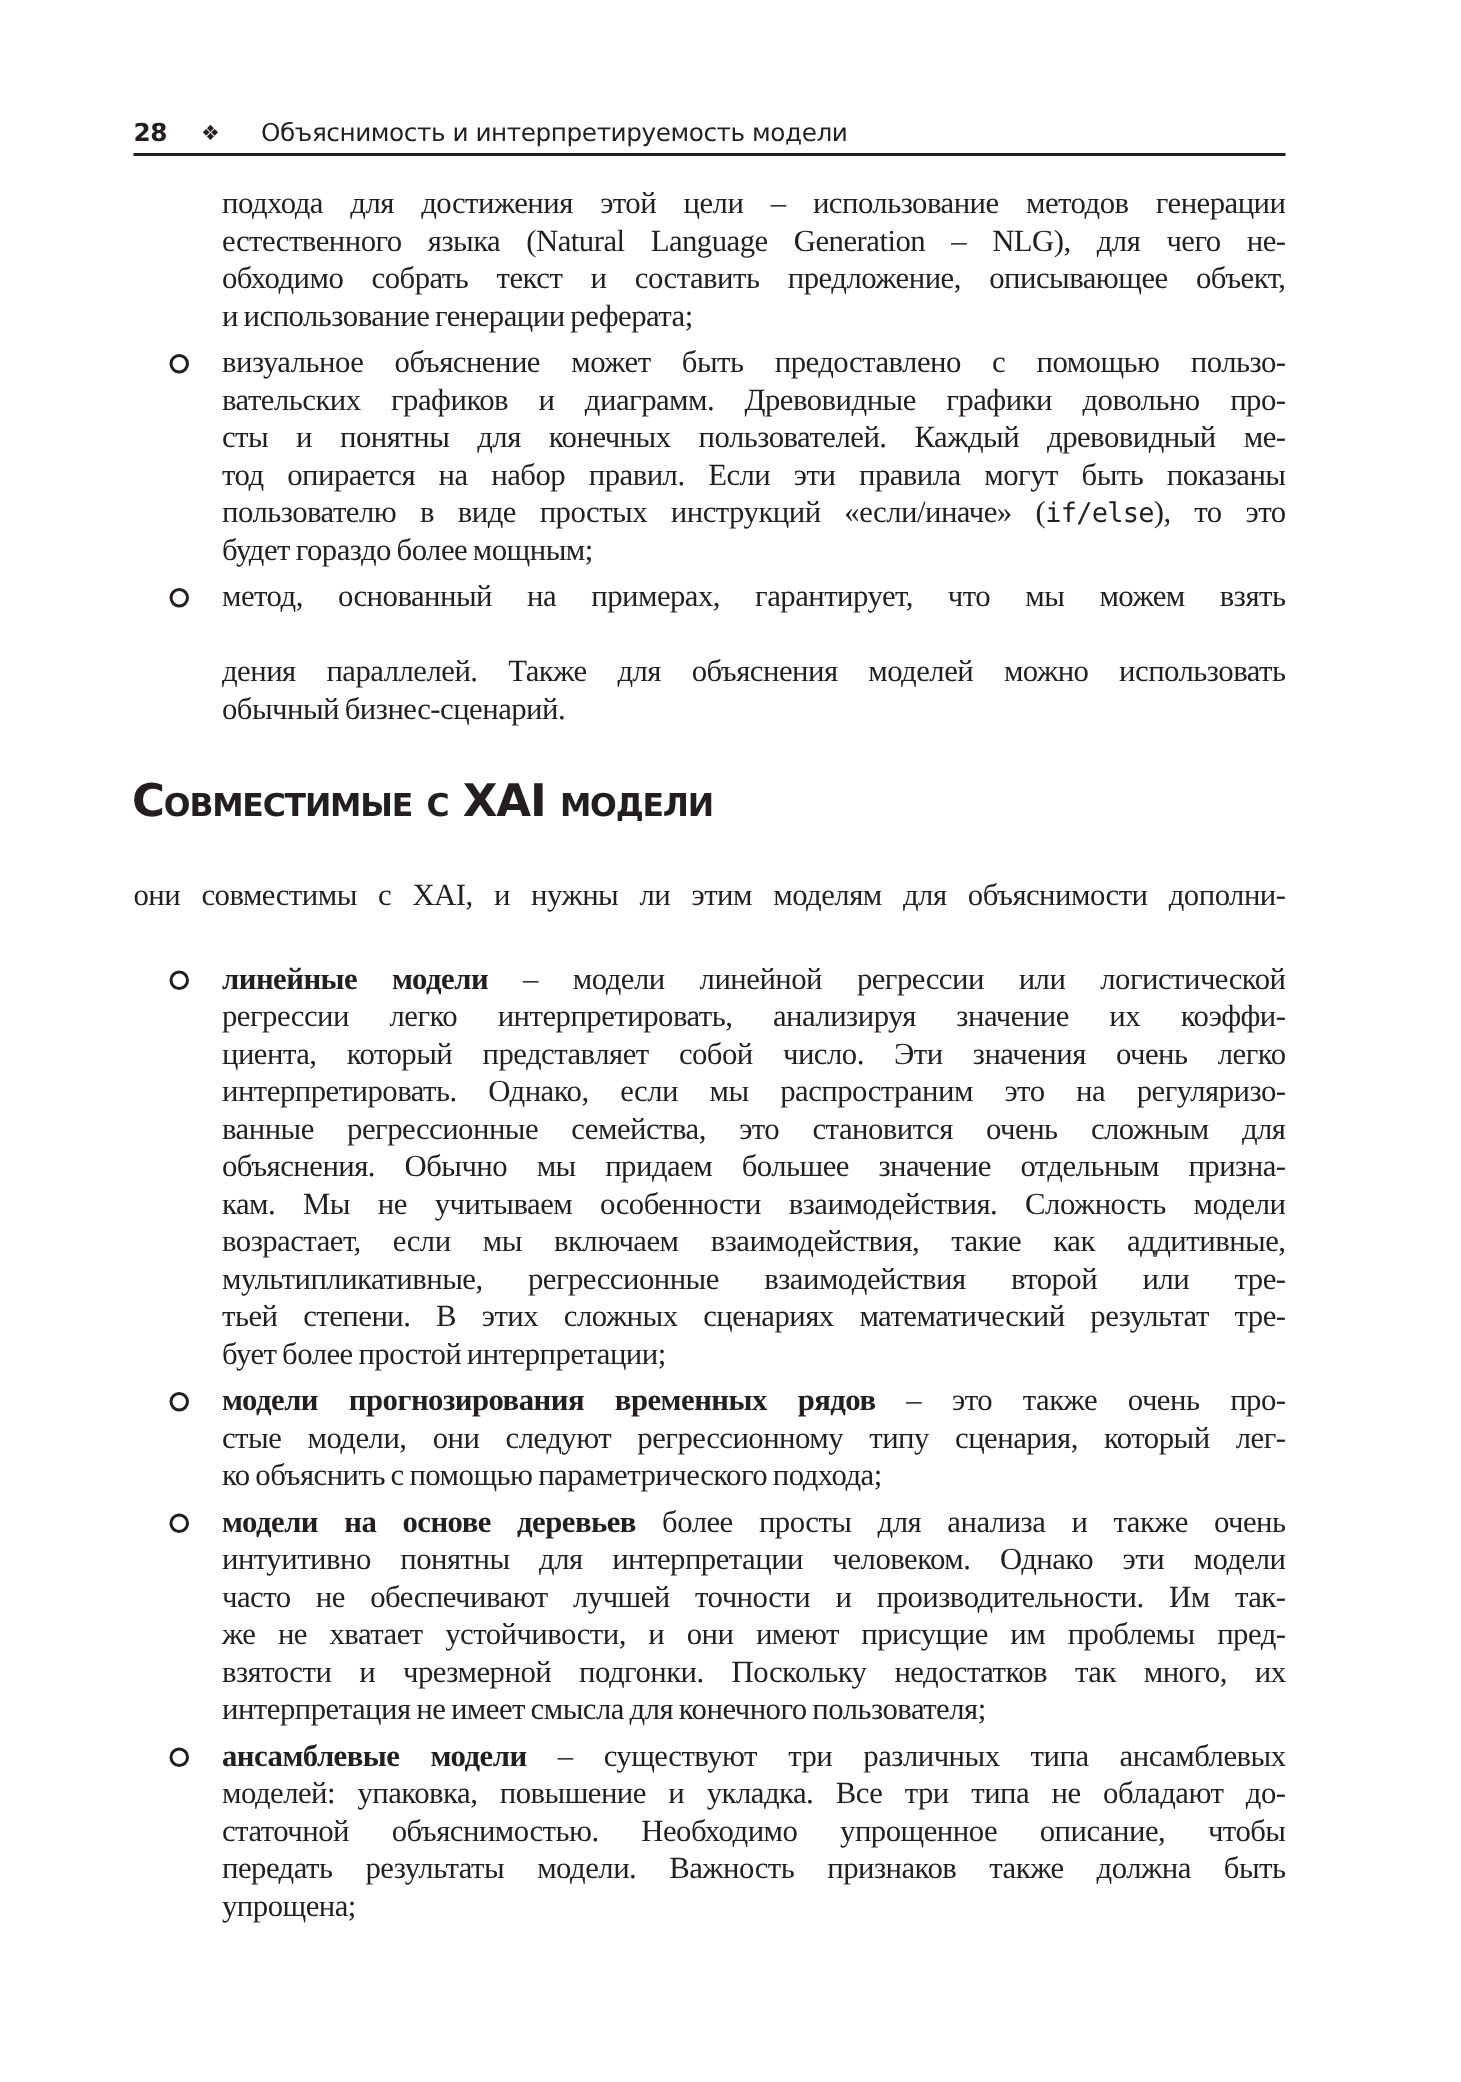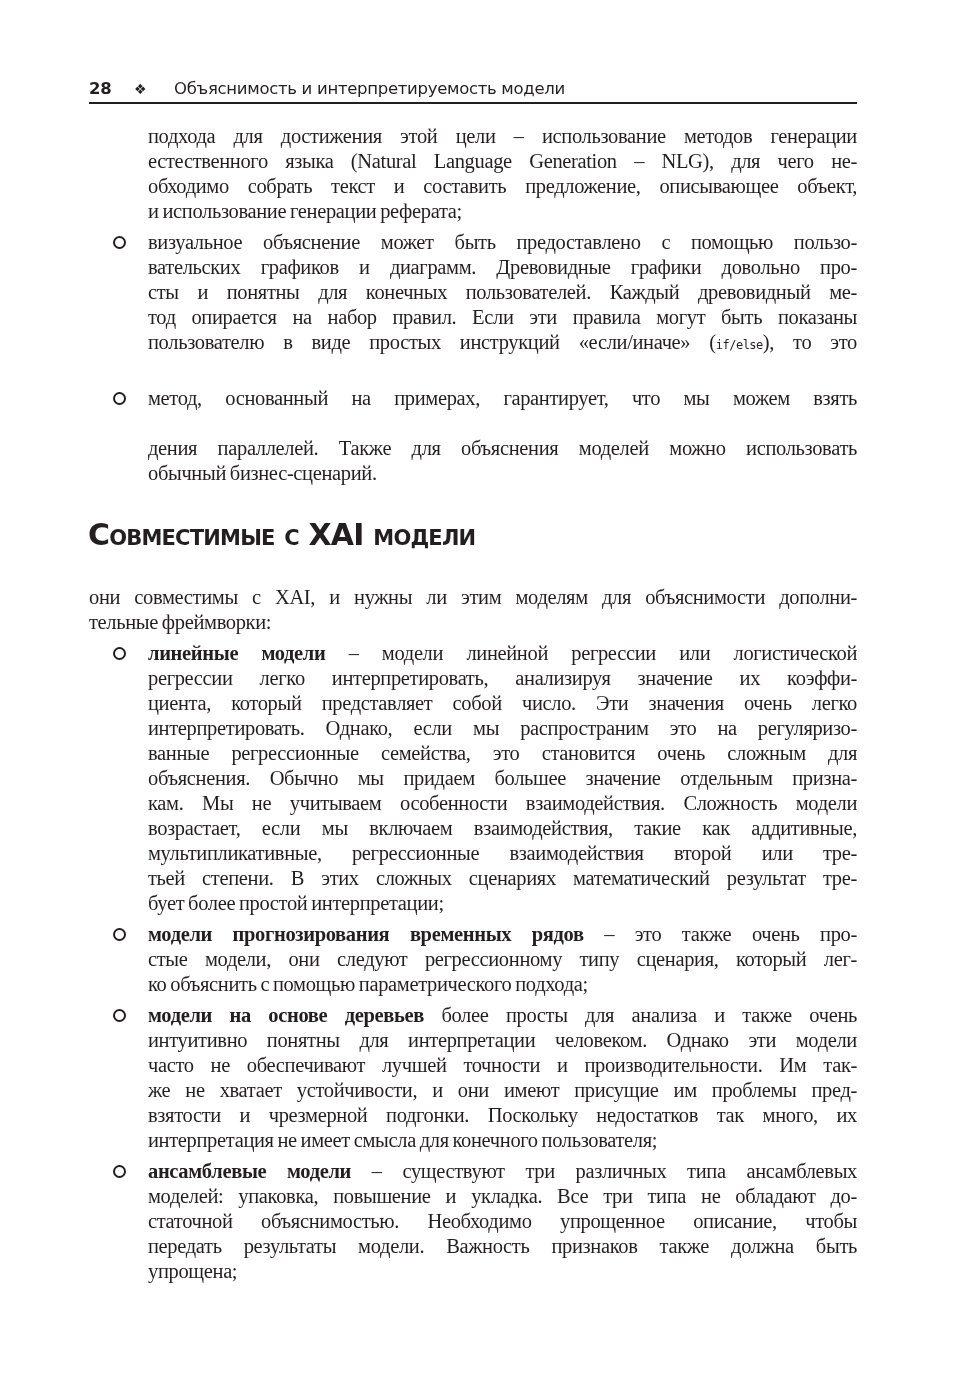--- a/index.html
+++ b/index.html
@@ -9,21 +9,21 @@
     font-family: "DejaVu Sans", sans-serif; font-size: 16.5px; line-height: 26px; letter-spacing: -0.3px; }
   .header .pnum { position: absolute; left: 0; top: 0; font-weight: bold; }
   .header .orn { position: absolute; left: 45px; top: 0; font-size: 14px; }
   .header .title { position: absolute; left: 73px; top: 0; margin-left: 12px; }
   .line { position: absolute; height: 25px; font-family: "Liberation Serif", "DejaVu Serif", serif; font-size: 20.5px;
     line-height: 25px; white-space: nowrap; text-align: justify; text-align-last: justify; letter-spacing: -0.35px; word-spacing: -1px; }
   .line.last { text-align-last: left; }
   .line.w1 { left: 148px; width: 709px; }
   .line.w0 { left: 89px; width: 768px; }
   .line b { font-weight: bold; }
-  .mono { font-family: "DejaVu Sans Mono", monospace; font-size: 12px; letter-spacing: -0.5px; }
+  .mono { font-family: "DejaVu Sans Mono", monospace; font-size: 18px; letter-spacing: -0.5px; }
   .bullet { position: absolute; left: 113px; width: 13px; height: 13px; border: 2.6px solid #231f20; border-radius: 50%; box-sizing: border-box; }
   .h2 { position: absolute; left: 88px; top: 517px; font-family: "DejaVu Sans", sans-serif; font-size: 30px; line-height: 36px;
     font-weight: bold; letter-spacing: -0.8px; font-variant: small-caps; }
 </style>
 </head>
 <body>
 
 <div class="page">
 
   <div class="header">
@@ -36,30 +36,30 @@
   <div class="line w1" style="top:149px">естественного языка (Natural Language Generation – NLG), для чего не-</div>
   <div class="line w1" style="top:174px">обходимо собрать текст и составить предложение, описывающее объект,</div>
   <div class="line w1 last" style="top:199px">и использование генерации реферата;</div>
 
   <span class="bullet" style="top:236px"></span>
   <div class="line w1" style="top:230px">визуальное объяснение может быть предоставлено с помощью пользо-</div>
   <div class="line w1" style="top:255px">вательских графиков и диаграмм. Древовидные графики довольно про-</div>
   <div class="line w1" style="top:280px">сты и понятны для конечных пользователей.  Каждый древовидный ме-</div>
   <div class="line w1" style="top:305px">тод опирается на набор правил. Если эти правила могут быть показаны</div>
   <div class="line w1" style="top:330px"><span>пользователю в виде простых инструкций «если/иначе» (</span><span class="mono">if/else</span><span>), то это</span></div>
+  <div class="line w1 last" style="top:355px">будет гораздо более мощным;</div>
 
   <span class="bullet" style="top:392px"></span>
   <div class="line w1" style="top:386px">метод, основанный на примерах, гарантирует, что мы можем взять</div>
   <div class="line w1" style="top:436px">дения параллелей. Также для объяснения моделей можно использовать</div>
   <div class="line w1 last" style="top:461px">обычный бизнес-сценарий.</div>
 
   <div class="h2">Совместимые с XAI модели</div>
 
   <div class="line w0" style="top:585px">они совместимы с XAI, и нужны ли этим моделям для объяснимости дополни-</div>
-  <div class="line w0 last" style="top:610px">тельные фреймворки:</div>
 
   <span class="bullet" style="top:647px"></span>
   <div class="line w1" style="top:641px"><b>линейные модели</b><span> – модели линейной регрессии или логистической</span></div>
   <div class="line w1" style="top:666px">регрессии легко интерпретировать, анализируя значение их коэффи-</div>
   <div class="line w1" style="top:691px">циента, который представляет собой число. Эти значения очень легко</div>
   <div class="line w1" style="top:716px">интерпретировать. Однако, если мы распространим это на регуляризо-</div>
   <div class="line w1" style="top:741px">ванные регрессионные семейства, это становится очень сложным для</div>
   <div class="line w1" style="top:766px">объяснения. Обычно мы придаем большее значение отдельным призна-</div>
   <div class="line w1" style="top:791px">кам. Мы не учитываем особенности взаимодействия. Сложность модели</div>
   <div class="line w1" style="top:816px">возрастает, если мы включаем взаимодействия, такие как аддитивные,</div>

